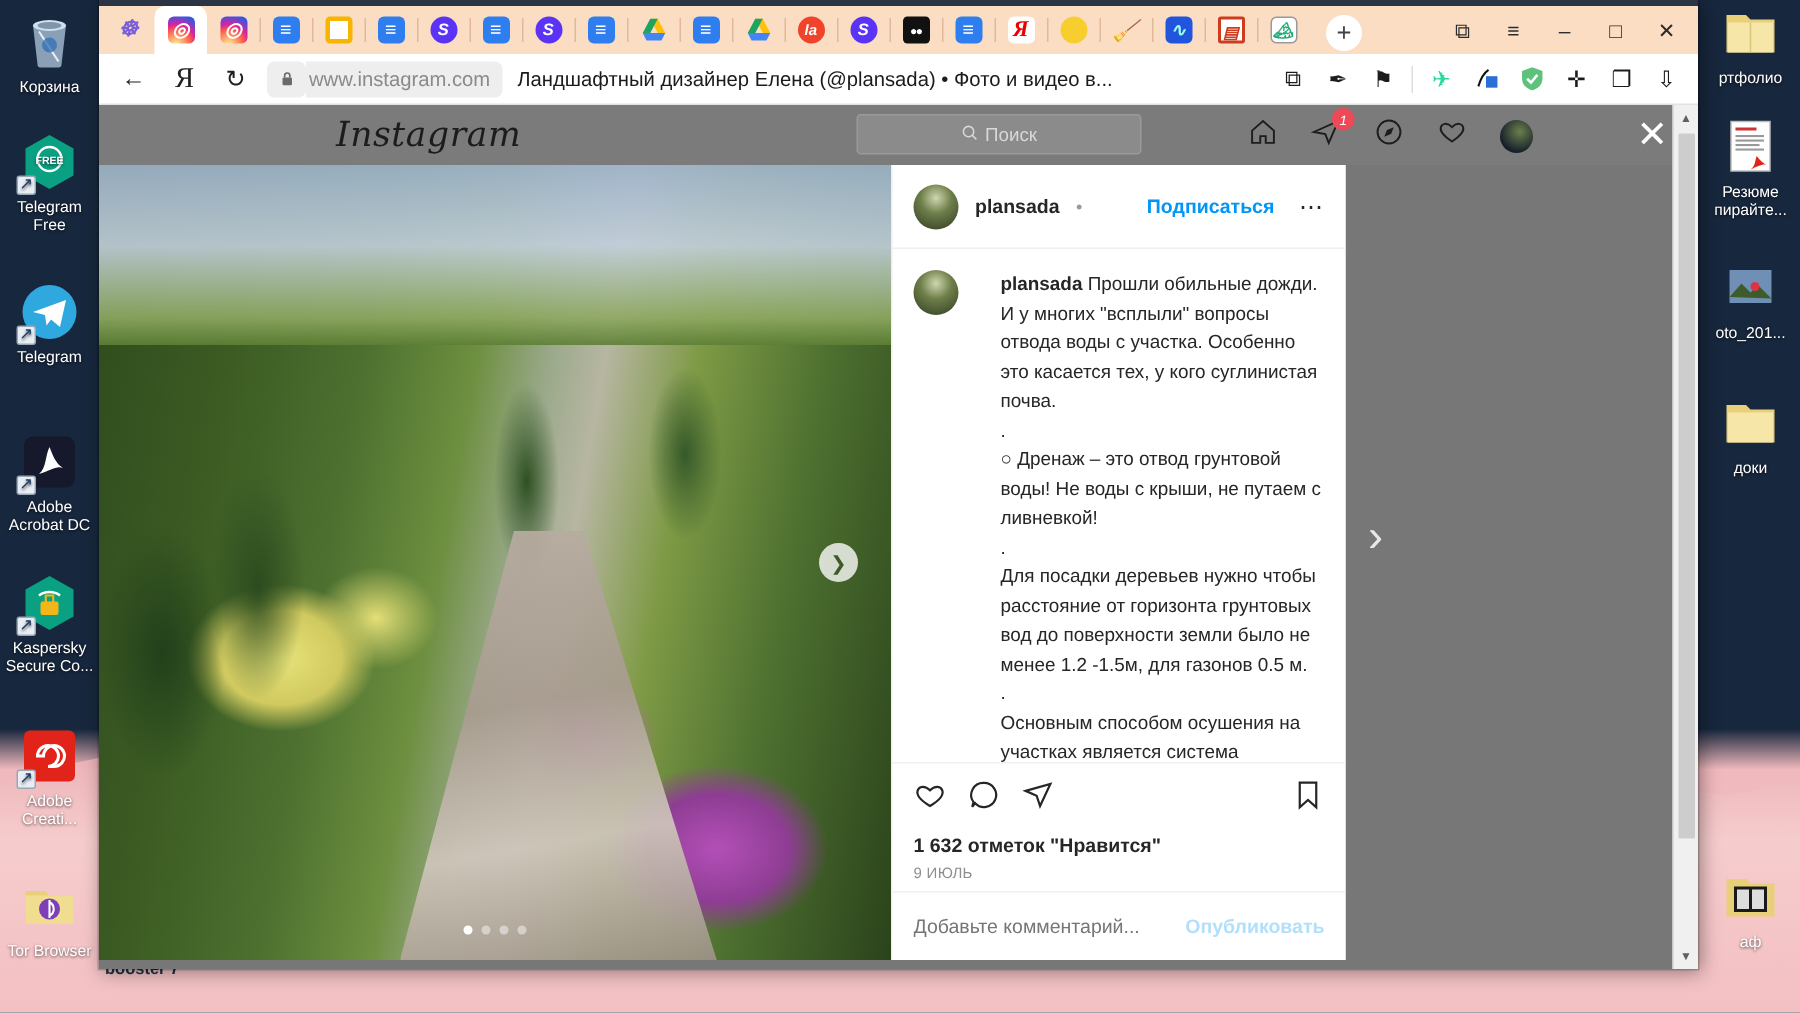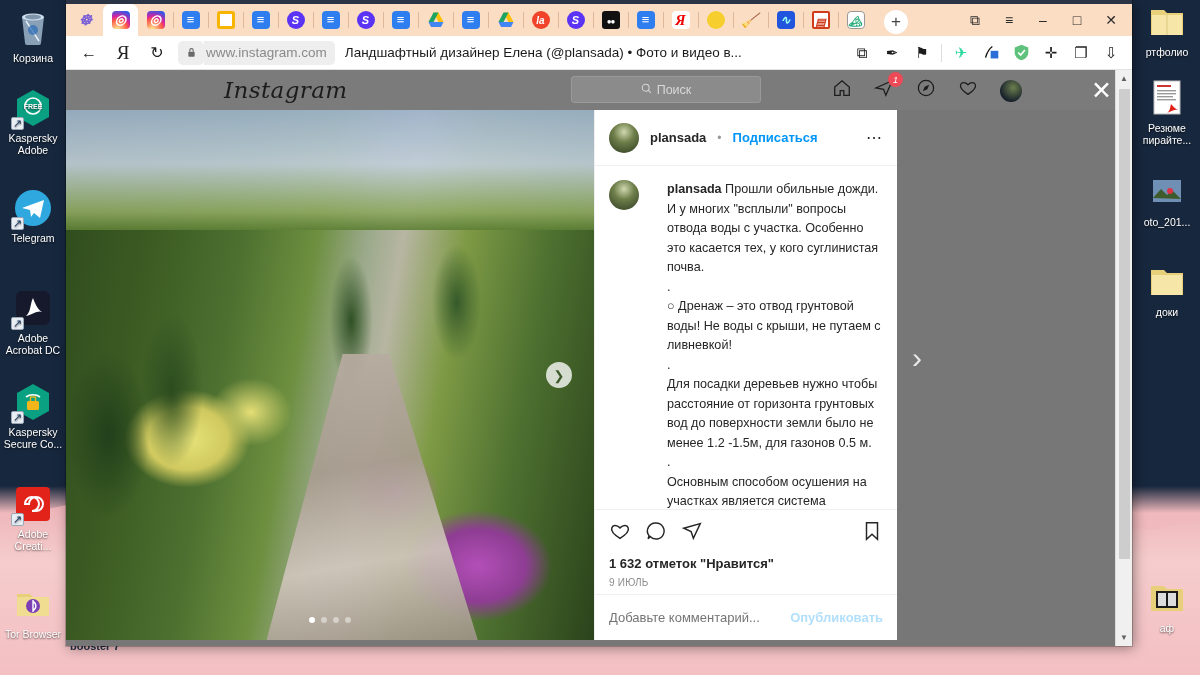--- a/index.html
+++ b/index.html
@@ -166,21 +166,21 @@
 
   
   #panel { width: 303px; height: 530px; display: flex; flex-direction: column;
            border-left: 1px solid #efefef; background: #fff; }
   #post-head { height: 56px; display: flex; align-items: center; padding: 0 14px;
                border-bottom: 1px solid #efefef; gap: 11px; }
   .av { width: 30px; height: 30px; border-radius: 50%; flex: none;
         background: radial-gradient(circle at 50% 30%, #cfd7b0 0%, #6f7f4a 40%, #2f3a22 100%); }
   #post-head .uname { font-size: 13px; font-weight: bold; color: #262626; }
   #post-head .sep { color: #999; font-size: 12px; }
-  #post-head .follow { color: #0095f6; font-size: 13px; font-weight: bold; }
+  #post-head .follow { color: #0095f6; font-size: 13px; font-weight: bold; margin-left: 32px; }
   #post-head .dots3 { margin-left: auto; color: #262626; font-size: 16px; letter-spacing: 1px; }
   #caption-wrap { flex: 1; overflow: hidden; padding: 14px 14px 0; display: flex; gap: 28px; position: relative; }
   #caption { font-size: 12.6px; line-height: 19.5px; color: #262626; }
   #caption .uname { font-weight: bold; }
   #actions { border-top: 1px solid #efefef; padding: 10px 14px 6px; }
   #action-icons { display: flex; align-items: center; gap: 14px; font-size: 21px; color: #262626; }
   #bookmark { margin-left: auto; }
   #likes { font-size: 13px; font-weight: bold; color: #262626; margin-top: 9px; }
   #date { font-size: 10px; color: #8e8e8e; margin-top: 6px; letter-spacing: .2px; }
   #comment-bar { border-top: 1px solid #efefef; height: 46px; display: flex; align-items: center;
@@ -231,21 +231,21 @@
 
     <div class="dicon" style="top:88px">
       <div class="glyph">
         <svg viewBox="0 0 40 40" width="40" height="40">
           <polygon points="20,2 36,11 36,29 20,38 4,29 4,11" fill="#0aa082"></polygon>
           <circle cx="20" cy="18" r="8" fill="none" stroke="#fff" stroke-width="1.6"></circle>
           <text x="20" y="21" font-size="7" fill="#fff" text-anchor="middle" font-family="sans-serif" font-weight="bold">FREE</text>
         </svg>
         <span class="shortcut-arrow"></span>
       </div>
-      <div>Kaspersky Adobe</div>
+      <div>Telegram Free</div>
     </div>
 
     <div class="dicon" style="top:188px">
       <div class="glyph">
         <svg viewBox="0 0 40 40" width="40" height="40">
           <circle cx="20" cy="20" r="18" fill="#2fa8e0"></circle>
           <path d="M9 20 l22 -8 -4 18 -6 -5 -3 4 -1 -7 z" fill="#fff"></path>
         </svg>
         <span class="shortcut-arrow"></span>
       </div>

